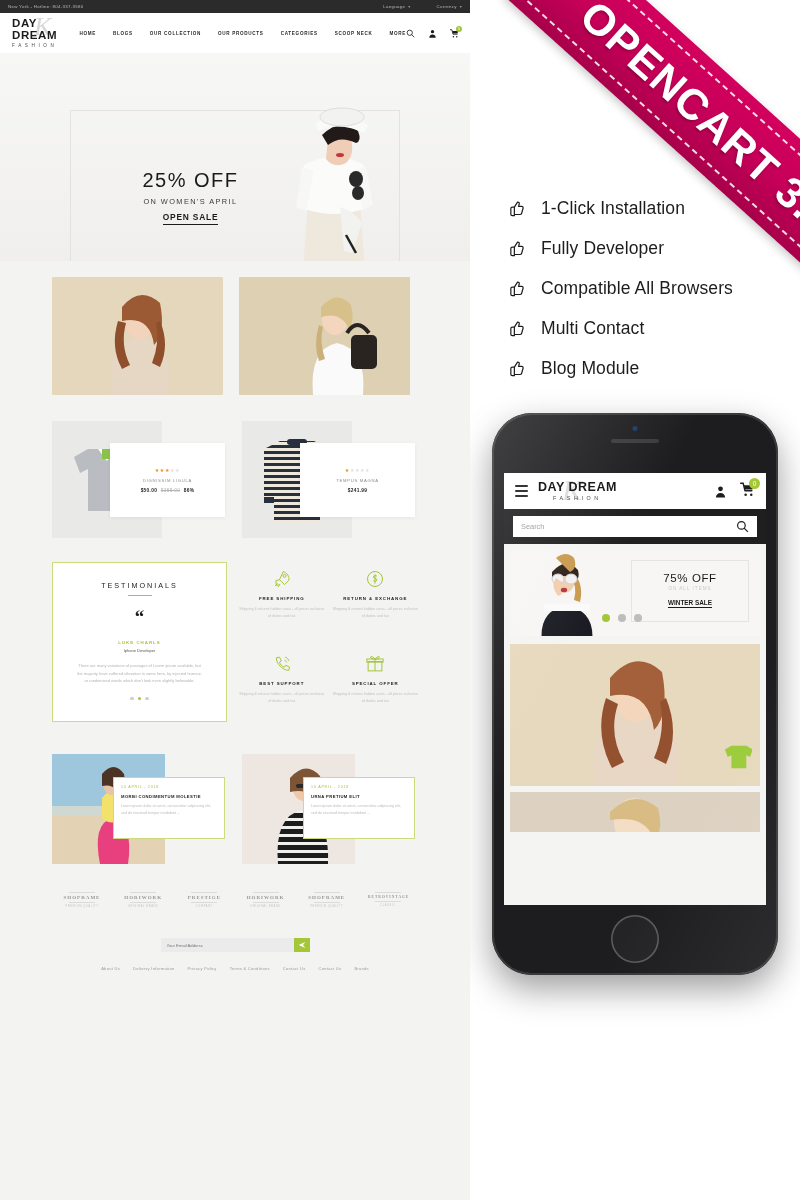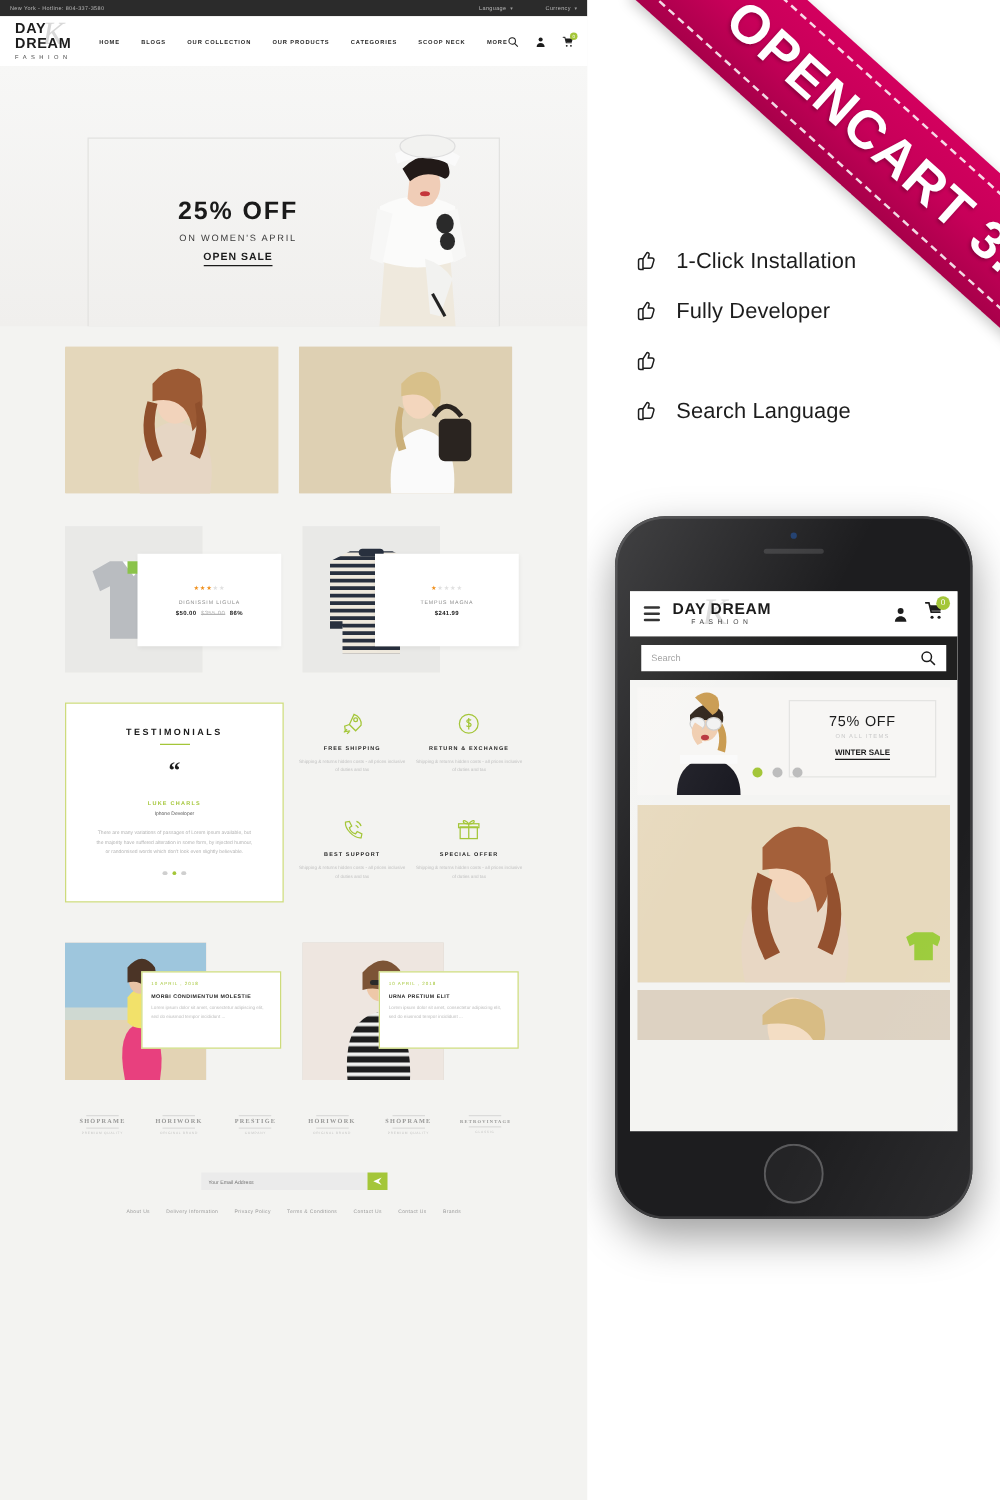--- a/index.html
+++ b/index.html
@@ -50,21 +50,21 @@
   
   .hero {
     height: 208px; background: linear-gradient(180deg,#f7f7f6 0%, #f0efed 100%);
     position: relative; overflow: hidden;
   }
   .hero-frame {
     position: absolute; left: 70px; top: 57px; width: 330px; height: 152px;
     border: 1px solid #e2e2e0;
   }
   .hero-text { position: absolute; left: 118px; top: 105px; text-align: center; width: 145px; }
-  .hero-h1 { font-size: 20px; font-weight: 700; letter-spacing: 1.5px; color: #1a1a1a; }
+  .hero-h1 { font-size: 20px; font-weight: 400; letter-spacing: 1.5px; color: #1a1a1a; margin-top: 11px; }
   .hero-h2 { font-size: 7.4px; letter-spacing: 1.4px; color: #3a3a3a; margin-top: 5px; }
   .hero-cta {
     display: inline-block; font-size: 8.4px; font-weight: 700;
     letter-spacing: .8px; color: #1a1a1a; border-bottom: 1.2px solid #1a1a1a; padding-bottom: 2px;
   }
   .hero-model {
     position: absolute; right: 82px; top: 42px; width: 110px; height: 196px;
   }
 
   
@@ -99,21 +99,21 @@
   .prod-price { font-size: 4.8px; color: #1c1c1c; font-weight: 700; letter-spacing: .3px; }
   .prod-price s { color: #b4b4b4; font-weight: 400; margin: 0 2px; }
   .prod-price em { font-style: normal; color: #1c1c1c; }
 
   
   .mid { display: flex; gap: 12px; padding: 24px 52px 0; }
   .testi {
     width: 175px; height: 160px; border: 1px solid #cddb7c; background: #fff;
     display: flex; flex-direction: column; align-items: center; padding-top: 18px;
   }
-  .testi-title { font-size: 7.2px; font-weight: 700; letter-spacing: 2px; color: #1b1b1b; text-align: right; }
+  .testi-title { font-size: 7.2px; font-weight: 400; letter-spacing: 2px; color: #1b1b1b; text-align: right; }
   .testi-rule { width: 24px; height: 1.2px; background: #a4c639; margin: 5px 0 0; }
   .testi-quote { font-size: 19px; font-weight: 800; color: #1b1b1b; line-height: .8; margin-top: 13px; font-family: "Liberation Serif", serif;}
   .testi-name { font-size: 4.4px; font-weight: 700; letter-spacing: 1px; color: #a4c639; margin-top: 16px; }
   .testi-role { font-size: 4px; color: #555; margin-top: 3px; }
   .testi-body { font-size: 4px; color: #b3b3b3; line-height: 1.85; text-align: center; width: 128px; margin-top: 9px; }
   .testi-dots { display: flex; gap: 4px; margin-top: 12px; }
   .dot { width: 3.4px; height: 3.4px; border-radius: 50%; background: #cfcfcf; }
   .dot.on { background: #a4c639; }
 
   .services { flex: 1; display: grid; grid-template-columns: 1fr 1fr; gap: 14px 8px; padding-top: 5px; }
@@ -602,27 +602,35 @@
           <path d="M6 22h3V10H6a2 2 0 00-2 2v8a2 2 0 002 2z"></path>
           <path d="M9 10l4.5-7c1.6-.3 2.7.8 2.4 2.3L15 9h4.2c1.5 0 2.5 1.3 2.1 2.7l-2 7c-.3 1.1-1.2 1.8-2.3 1.8H9"></path>
         </svg>
         <span class="feat-label">Fully Developer</span>
       </div>
       <div class="feat">
         <svg class="feat-ic" viewBox="0 0 24 24" fill="none" stroke="#1d1d1d" stroke-width="1.7">
           <path d="M6 22h3V10H6a2 2 0 00-2 2v8a2 2 0 002 2z"></path>
           <path d="M9 10l4.5-7c1.6-.3 2.7.8 2.4 2.3L15 9h4.2c1.5 0 2.5 1.3 2.1 2.7l-2 7c-.3 1.1-1.2 1.8-2.3 1.8H9"></path>
         </svg>
+        <span class="feat-label">Compatible All Browsers</span>
       </div>
       <div class="feat">
         <svg class="feat-ic" viewBox="0 0 24 24" fill="none" stroke="#1d1d1d" stroke-width="1.7">
           <path d="M6 22h3V10H6a2 2 0 00-2 2v8a2 2 0 002 2z"></path>
           <path d="M9 10l4.5-7c1.6-.3 2.7.8 2.4 2.3L15 9h4.2c1.5 0 2.5 1.3 2.1 2.7l-2 7c-.3 1.1-1.2 1.8-2.3 1.8H9"></path>
         </svg>
-        <span class="feat-label">Search Language</span>
+        <span class="feat-label">Multi Contact</span>
+      </div>
+      <div class="feat">
+        <svg class="feat-ic" viewBox="0 0 24 24" fill="none" stroke="#1d1d1d" stroke-width="1.7">
+          <path d="M6 22h3V10H6a2 2 0 00-2 2v8a2 2 0 002 2z"></path>
+          <path d="M9 10l4.5-7c1.6-.3 2.7.8 2.4 2.3L15 9h4.2c1.5 0 2.5 1.3 2.1 2.7l-2 7c-.3 1.1-1.2 1.8-2.3 1.8H9"></path>
+        </svg>
+        <span class="feat-label">Blog Module</span>
       </div>
     </div>
 
     <div class="phone">
       <div class="phone-cam"></div>
       <div class="phone-speaker"></div>
 
       <div class="phone-screen">
 
         <div class="p-header">

